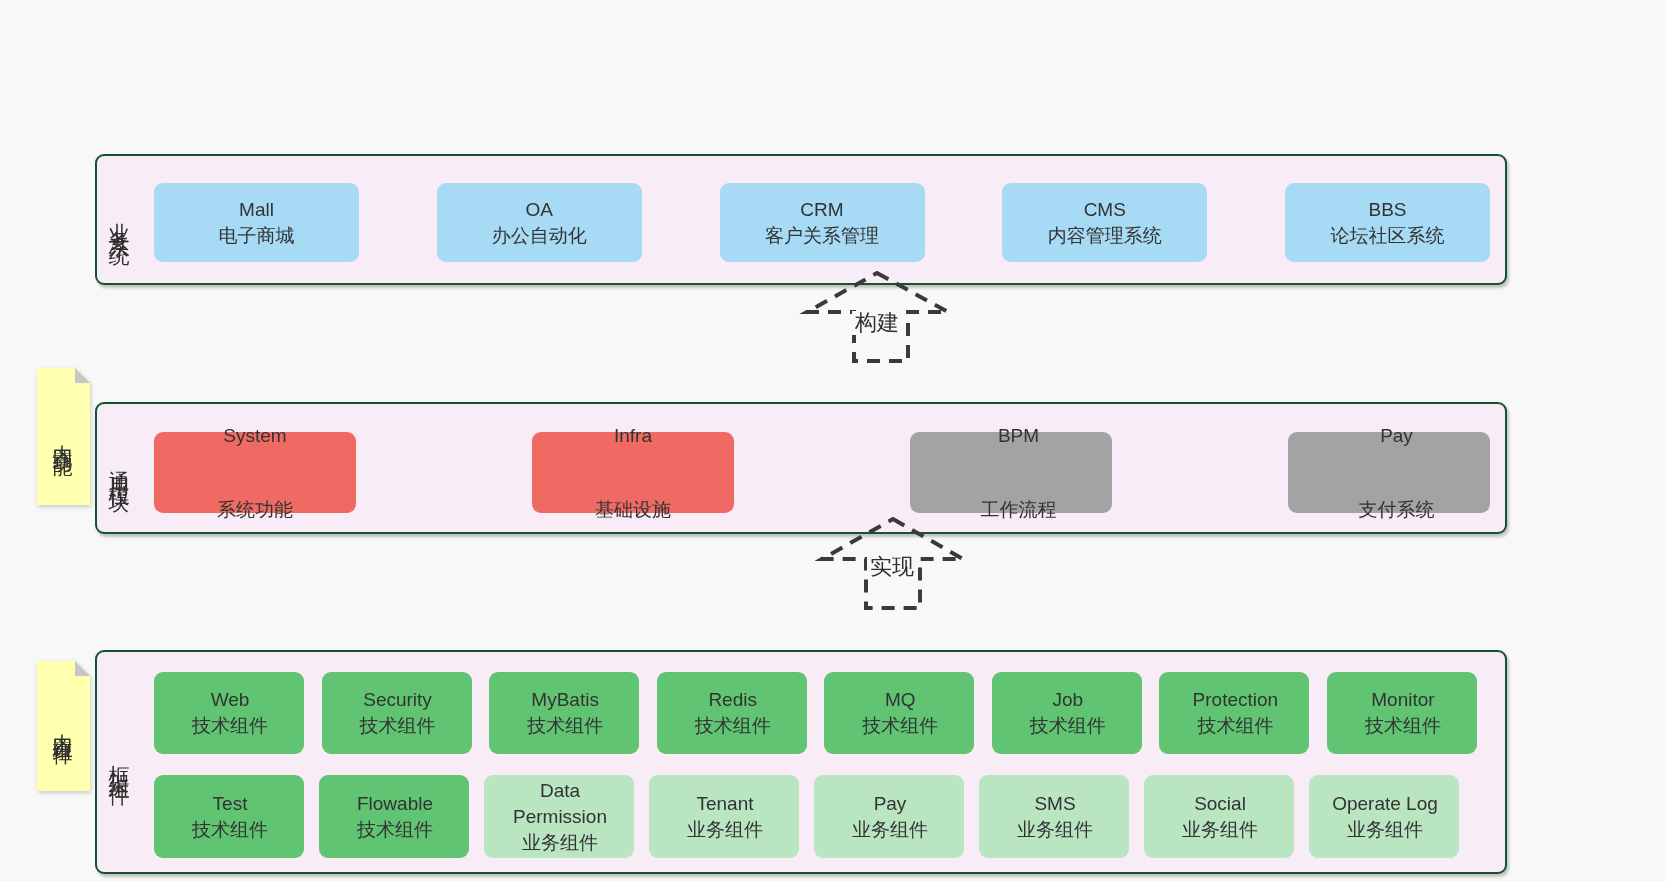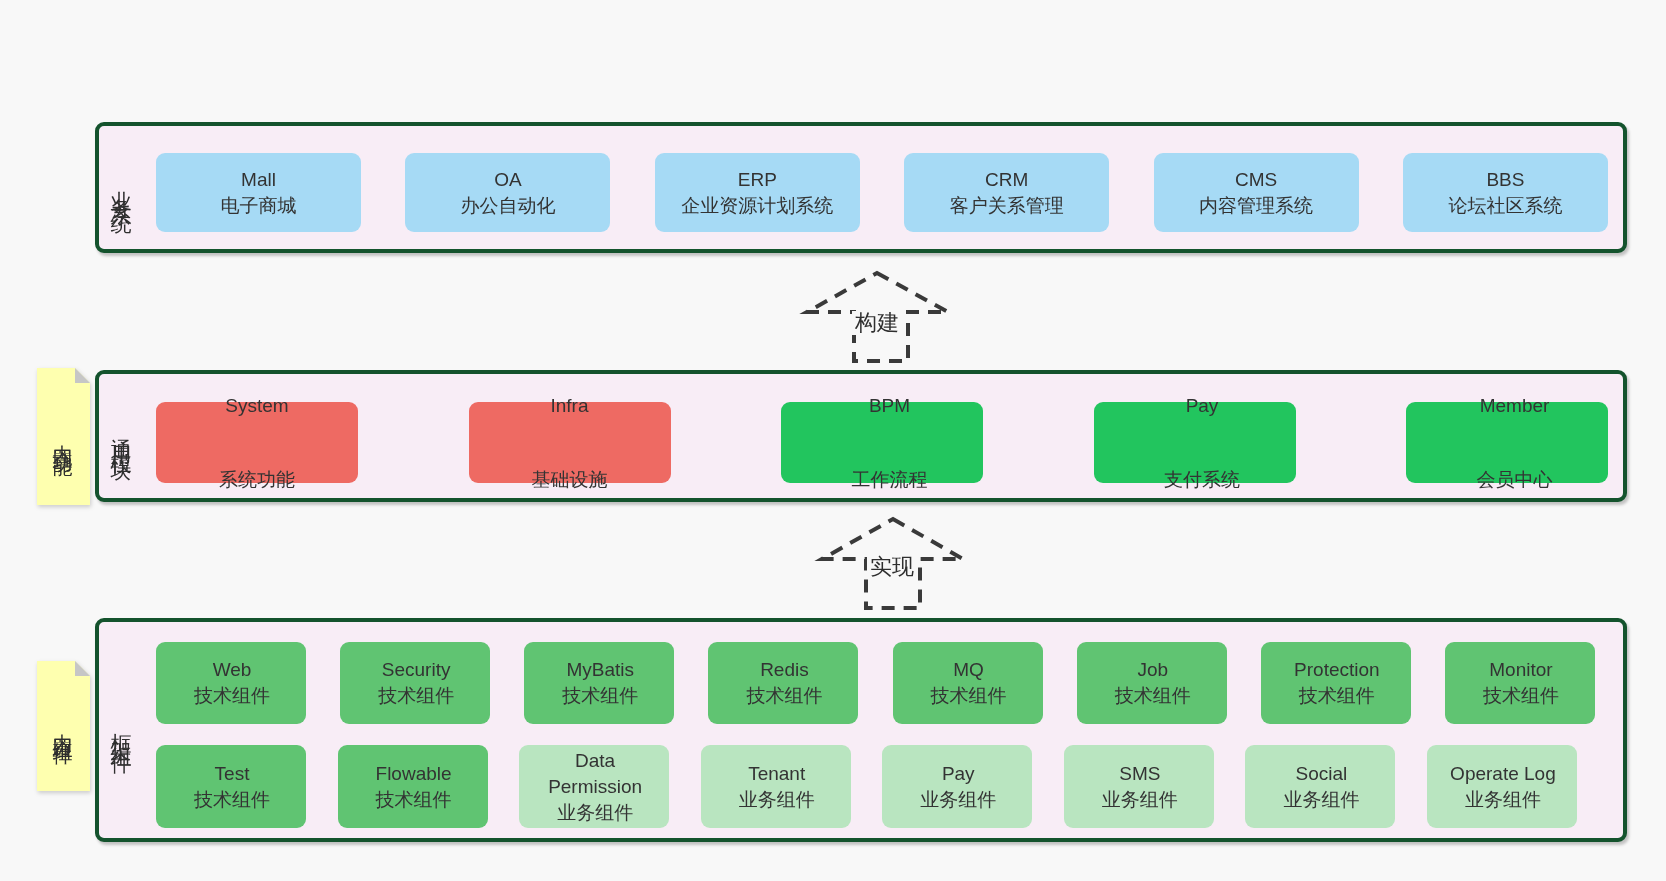--- a/index.html
+++ b/index.html
@@ -10,26 +10,27 @@
   }
   .canvas{
     position:relative;
     width:1666px;height:881px;
     background:#f8f8f8;
     overflow:hidden;
   }
   
   .layer{
     position:absolute;
-    left:95px;width:1532px;
+    left:95px;width:1412px;
     box-sizing:border-box;
     background:#f8edf6;
-    border:4px solid #14532d;
+    border:2px solid #14532d;
     border-radius:9px;
     box-shadow:2px 3px 3px rgba(0,0,0,0.22);
+    margin-top:32px;
   }
   #layer-business{top:122px;height:131px;}
   #layer-modules{top:370px;height:132px;}
   #layer-components{top:618px;height:224px;}
   .layer-label{
     position:absolute;left:8px;top:50%;
     transform:translateY(-50%);
     writing-mode:vertical-rl;text-orientation:upright;
     font-size:21px;letter-spacing:7px;color:#2e2e2e;
     white-space:nowrap;
@@ -51,21 +52,21 @@
     text-align:center;
     font-size:19px;line-height:26px;
     padding:0 6px;color:#333;
   }
   .bn,.bd{display:block;}
   .w205{width:205px;}
   .w202{width:202px;gap:48px;}
   .w150{width:150px;padding-left:8px;}
   .blue{background:#a6daf5;}
   .red{background:#ee6a63;}
-  .pink{background:#22c55e;padding-left:21px;}
+  .pink{background:#a3a3a3;padding-left:21px;}
   .green{background:#60c472;}
   .lightgreen{background:#b9e5c0;}
   
   .sticky-wrap{position:absolute;left:37px;width:53px;
     filter:drop-shadow(1px 2px 2px rgba(0,0,0,0.18));}
   #sticky-features{top:368px;height:137px;}
   #sticky-components{top:661px;height:130px;}
   .sticky{
     position:absolute;inset:0;
     background:#feffaf;
@@ -109,24 +110,20 @@
   <section class="layer" id="layer-business">
     <div class="layer-label">业务系统</div>
     <div class="row row-biz">
       <div class="box w205 blue">
           <span class="bn">Mall</span>
           <span class="bd">电子商城</span>
         </div>
       <div class="box w205 blue">
           <span class="bn">OA</span>
           <span class="bd">办公自动化</span>
-        </div>
-      <div class="box w205 blue">
-          <span class="bn">ERP</span>
-          <span class="bd">企业资源计划系统</span>
         </div>
       <div class="box w205 blue">
           <span class="bn">CRM</span>
           <span class="bd">客户关系管理</span>
         </div>
       <div class="box w205 blue">
           <span class="bn">CMS</span>
           <span class="bd">内容管理系统</span>
         </div>
       <div class="box w205 blue">
@@ -158,24 +155,20 @@
           <span class="bd">基础设施</span>
         </div>
       <div class="box w202 pink">
           <span class="bn">BPM</span>
           <span class="bd">工作流程</span>
         </div>
       <div class="box w202 pink">
           <span class="bn">Pay</span>
           <span class="bd">支付系统</span>
         </div>
-      <div class="box w202 pink">
-          <span class="bn">Member</span>
-          <span class="bd">会员中心</span>
-        </div>
     </div>
   </section>
 
   <svg class="arrow-svg" id="arrow-implement" width="145" height="96">
     <polygon class="arrow-shape" points="73,3 143,43 100,43 100,92 46,92 46,43 2,43"></polygon>
   </svg>
   <span class="arrow-label" id="arrow-implement-label">实现</span>
 
   <div class="sticky-wrap" id="sticky-components">
     <div class="sticky"></div>

